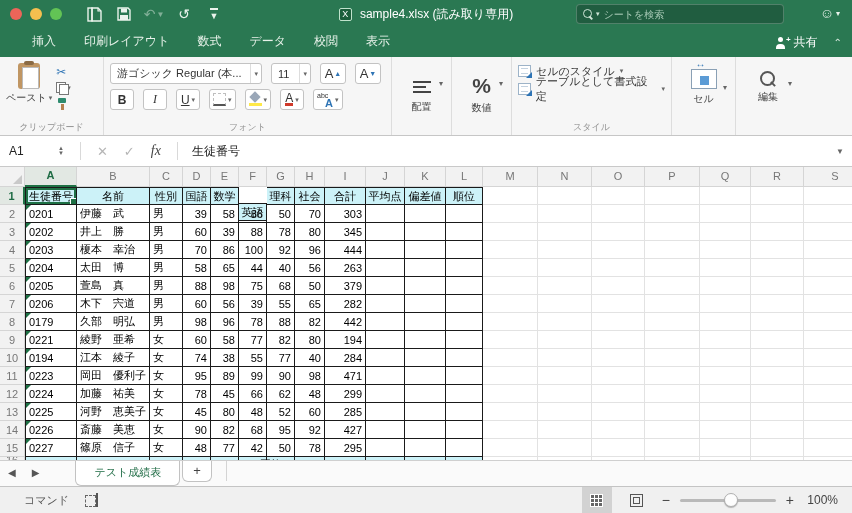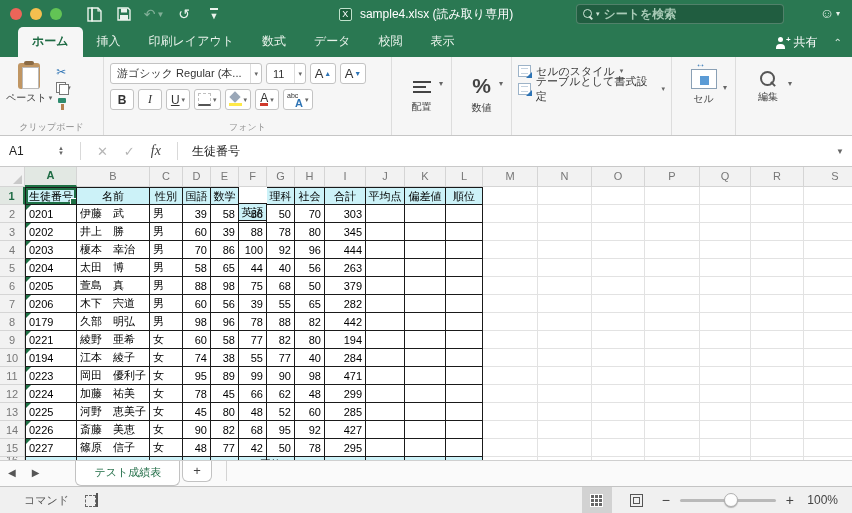--- a/index.html
+++ b/index.html
@@ -13,21 +13,21 @@
   .tl.red { background:#ec6559; } .tl.yel { background:#f5bf4f; } .tl.grn { background:#62c455; }
   .tb-icons { display:flex; align-items:center; gap:14px; margin-left:14px; color:#eaf3ec; }
   .tb-icons .ic { width:16px; height:16px; display:flex; align-items:center; justify-content:center; font-size:14px; }
   .dim { opacity:.45; }
   .tiny-caret { font-size:8px; margin-left:1px; }
   .tb-more { font-size:9px; border-top:2px solid #eaf3ec; padding-top:1px; }
   .doc-title { position:absolute; left:0; right:0; text-align:center; pointer-events:none; }
   .doc-title span.txt { color:#fff; font-size:12px; vertical-align:middle; }
   .xl-ic { display:inline-block; width:13px; height:13px; background:#1c5e3b; border:1px solid #bfe3cc; border-radius:2px; color:#fff; font-size:9px; line-height:11px; text-align:center; margin-right:5px; vertical-align:middle; }
   .searchbox { position:absolute; right:68px; top:4px; width:208px; height:20px; background:rgba(0,0,0,.22); border:1px solid rgba(255,255,255,.22); border-radius:4px; display:flex; align-items:center; padding:0 6px; }
-  .searchbox input { background:transparent; border:none; outline:none; color:#fff; font-size:12px; width:150px;font-weight:bold; }
+  .searchbox input { background:transparent; border:none; outline:none; color:#fff; font-size:10px; width:150px; }
   .searchbox input::placeholder { color:#a9cbb7; }
   .mag { width:11px; height:11px; position:relative; margin-right:2px; }
   .mag::before { content:""; position:absolute; width:7px; height:7px; border:1.5px solid #cfe5d7; border-radius:50%; left:0; top:0; }
   .mag::after { content:""; position:absolute; width:4px; height:1.5px; background:#cfe5d7; transform:rotate(45deg); left:6px; top:8px; }
   .s-caret { color:#cfe5d7; font-size:7px; margin-right:4px; }
   .smiley { position:absolute; right:12px; top:5px; color:#eaf3ec; font-size:14px; display:flex; align-items:center; gap:2px; }
   .smiley .car { font-size:8px; }
 
   
   .tabrow { height:29px; background:#2a7852; display:flex; align-items:flex-end; flex:none; position:relative; }
@@ -54,21 +54,21 @@
   .clip-col { display:flex; flex-direction:column; gap:3px; padding-top:2px; }
   .clip-col .ic { font-size:12px; height:13px; display:flex; align-items:center; }
   .scissors { color:#2e74b5; }
   .copy2 { width:11px; height:11px; position:relative; }
   .copy2::before,.copy2::after { content:""; position:absolute; width:8px; height:9px; border:1px solid #777; background:#fff; }
   .copy2::before { left:0; top:0; } .copy2::after { left:3px; top:2px; }
   .brushic { width:12px; height:12px; position:relative; }
   .brushic::before { content:""; position:absolute; width:8px; height:5px; background:#2e8b6f; left:2px; top:0; border-radius:1px; }
   .brushic::after { content:""; position:absolute; width:3px; height:6px; background:#b58150; left:5px; top:6px; }
   .fontg { width:288px; }
-  .frow { display:flex; align-items:center; gap:4px; margin-bottom:5px; }
+  .frow { display:flex; align-items:center; gap:9px; margin-bottom:5px; }
   .combo { background:#fff; border:1px solid #c3c3c3; border-radius:3px; height:21px; display:flex; align-items:center; font-size:11px; color:#333; padding:0 3px 0 6px; }
   .combo .car { margin-left:auto; font-size:7px; color:#666; border-left:1px solid #ddd; padding-left:3px; height:100%; display:flex; align-items:center; }
   .fname { width:152px; }
   .fsize { width:40px; }
   .bigA { background:#fff; border:1px solid #c3c3c3; border-radius:3px; height:21px; min-width:26px; display:flex; align-items:center; justify-content:center; font-size:13px; color:#333; gap:1px; }
   .bigA .up { color:#2e74b5; font-size:7px; } .bigA .dn { color:#2e74b5; font-size:7px; }
   .btn { background:#fff; border:1px solid #c3c3c3; border-radius:3px; height:21px; min-width:24px; display:flex; align-items:center; justify-content:center; font-size:12px; color:#333; padding:0 3px; gap:2px; }
   .btn .car { font-size:7px; color:#666; }
   .bold-b { font-weight:bold; } .ital-i { font-style:italic; font-family:"Liberation Serif",serif; } .und-u { text-decoration:underline; }
   .borderic { width:13px; height:13px; border:1px dashed #bfbfbf; border-bottom:2px solid #555; }
@@ -201,21 +201,20 @@
     <div class="searchbox">
       <span class="mag"></span>
       <span class="s-caret">▾</span>
       <input type="text" placeholder="シートを検索" style="">
     </div>
     <div class="smiley">☺<span class="car">▾</span></div>
   </div>
 
   <div class="tabrow">
     <div style="display:flex;align-items:flex-end;height:100%;">
-        <div class="ttab active">ホーム</div>
         <div class="ttab">挿入</div>
         <div class="ttab">印刷レイアウト</div>
         <div class="ttab">数式</div>
         <div class="ttab">データ</div>
         <div class="ttab">校閲</div>
         <div class="ttab">表示</div>
       </div>
     <div class="tab-right">
       <div class="share">
         <span class="person">
@@ -313,20 +312,21 @@
       <div class="stylerow">
         <span class="tblic"></span>
         <span>セルのスタイル</span>
           <span class="car">▾</span>
       </div>
       <div class="stylerow">
         <span class="tblic"></span>
         <span>テーブルとして書式設定</span>
           <span class="car">▾</span>
       </div>
+      <div class="glabel">スタイル</div>
     </div>
 
     <div class="rgroup cellsg">
       <div class="cellsic">
           <i></i>
         </div>
       <span class="gcar" style="top:26px;">▾</span>
       <div class="biglabel" style="text-align:center;">セル</div>
     </div>
 

